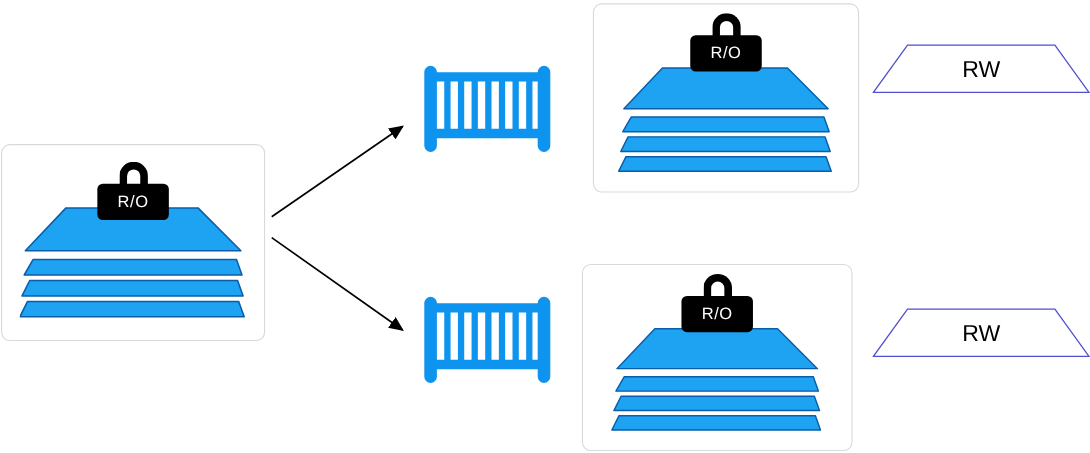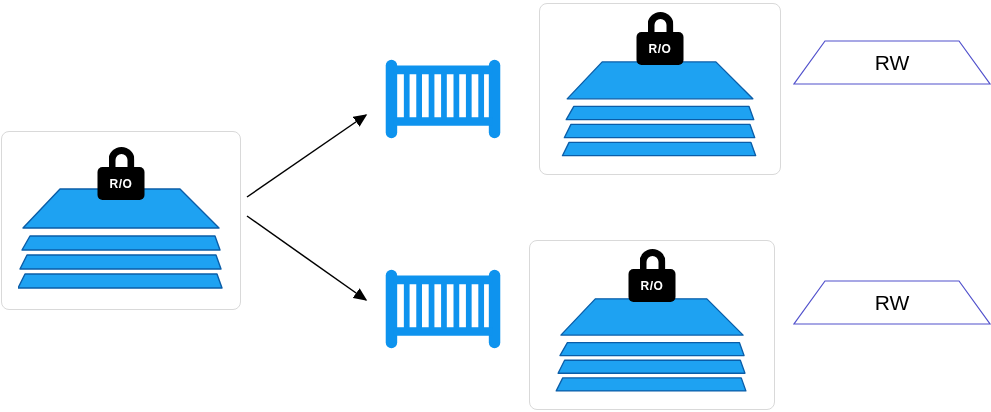--- a/index.html
+++ b/index.html
@@ -41,27 +41,27 @@
   .lock .shackle {
     width: 26px;
     height: 23px;
     border: 7px solid var(--lock-fill);
     border-bottom: none;
     border-radius: 14px 14px 0 0;
     box-sizing: border-box;
   }
   .lock .lock-body {
     margin-top: -3px;
-    width: 47px;
+    width: 65px;
     height: 33px;
     background: var(--lock-fill);
     border-radius: 5px;
     color: var(--lock-text);
-    font-weight: bold;
-    font-size: 12px;
+    font-weight: normal;
+    font-size: 15px;
     display: flex;
     align-items: center;
     justify-content: center;
     letter-spacing: 0.5px;
   }
   
   .layers-svg {
     position: absolute;
     left: 50%;
     transform: translateX(-50%);

